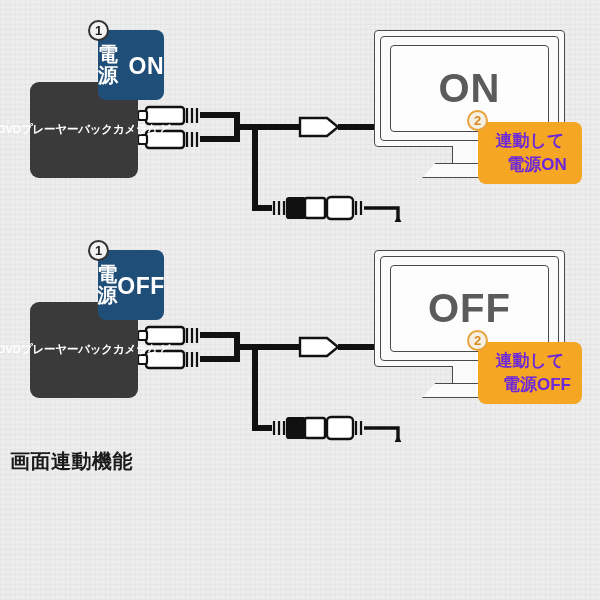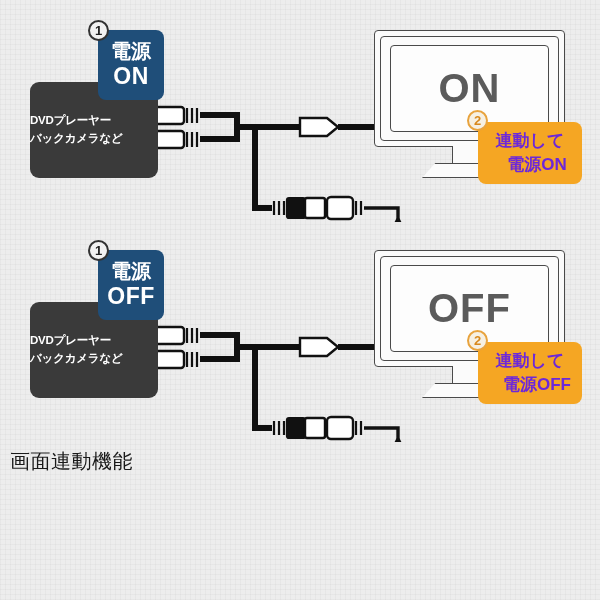--- a/index.html
+++ b/index.html
@@ -28,46 +28,46 @@
     height: 210px;
   }
   #stage-on  { top: 12px; }
   #stage-off { top: 232px; }
 
   
   .device-box {
     position: absolute;
     left: 30px;
     top: 70px;
-    width: 128px;
+    width: 108px;
     height: 96px;
     background: #3a3a3a;
     border-radius: 9px;
     color: #ffffff;
     display: flex;
-    flex-direction: column;
-    justify-content: center;
-    align-items: flex-start;
+    flex-direction: row;
+    justify-content: center;
+    align-items: center;
     line-height: 1.55;
     letter-spacing: -0.2px;
   }
   .device-box .ln { font-size: 11.5px; font-weight: 700; white-space: nowrap; }
 
   
   .badge-blue {
     position: absolute;
     left: 98px;
     top: 18px;
     width: 66px;
     height: 70px;
     background: #1f4e79;
     border-radius: 8px;
     color: #ffffff;
     display: flex;
-    flex-direction: column;
+    flex-direction: row;
     justify-content: center;
     align-items: center;
     line-height: 1.06;
     z-index: 6;
   }
   .badge-blue .b1 { font-size: 20px; font-weight: 700; letter-spacing: 0px; }
   .badge-blue .b2 { font-size: 23px; font-weight: 700; letter-spacing: 0.5px; margin-top: 2px; }
 
   
   .circ {
@@ -167,21 +167,21 @@
     top: 448px;
     width: 600px;
     padding: 0 10px;
     box-sizing: border-box;
     font-family: "Liberation Serif", "DejaVu Serif", serif;
     color: #1a1a1a;
   }
   #description h2 {
     margin: 0 0 6px 0;
     font-size: 20px;
-    font-weight: 400;
+    font-weight: 700;
     letter-spacing: 0.5px;
   }
   #description p {
     margin: 0;
     font-size: 13.2px;
     line-height: 1.5;
     letter-spacing: -0.1px;
   }
   #description p + p { margin-top: 2px; }
 </style>

